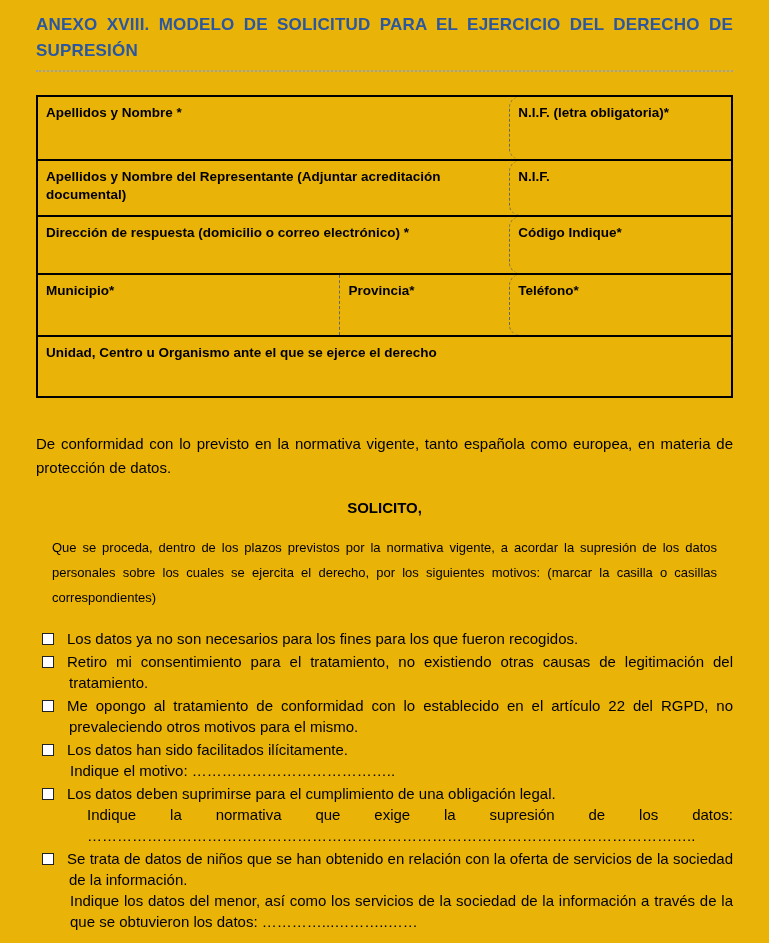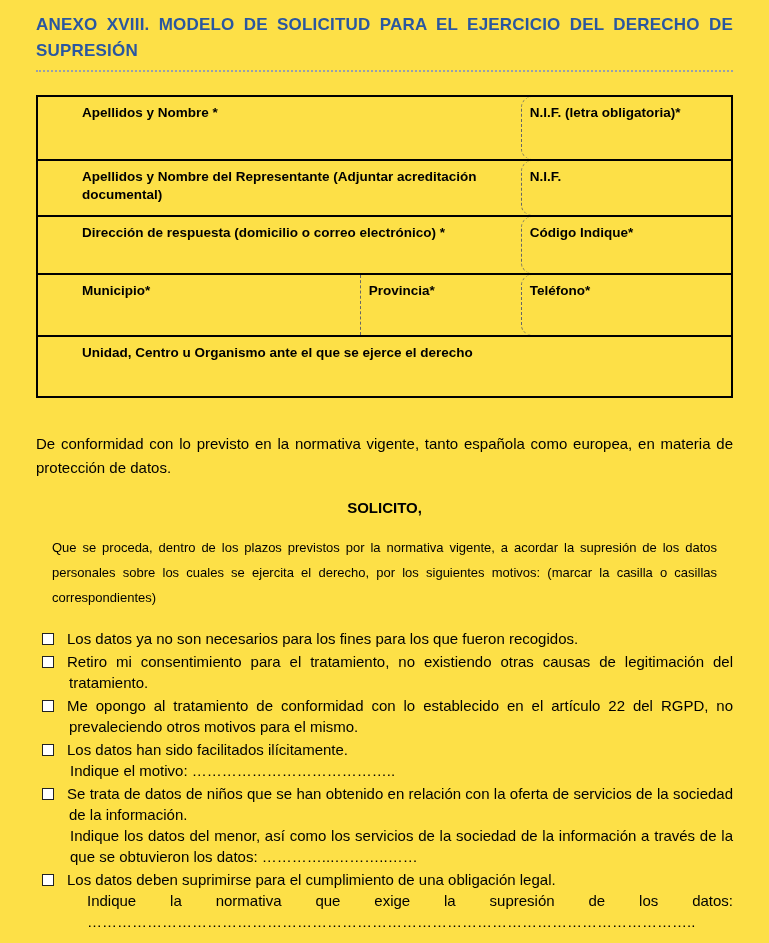--- a/index.html
+++ b/index.html
@@ -4,30 +4,30 @@
 <style>
   html, body { margin: 0; padding: 0; background: #ffffff; }
   .page {
     position: relative;
     width: 769px; height: 943px;
     box-sizing: border-box;
     padding: 12px 36px 0 36px;
     font-family: "Liberation Sans", sans-serif;
     color: #000;
     overflow: hidden;
-    background: #fde047;
+    background: #eab308;
   }
   
   .title { color: var(--accent, #2A57A0); font-weight: bold; font-size: 17px; line-height: 26px; letter-spacing: 0.2px; }
   .title .l1 { text-align: justify; text-align-last: justify; }
   .title-rule { border-bottom: 2px dotted #98A0AC; margin-top: 6px; margin-bottom: 23px; height: 0; }
 
   
   .ftable { border: 2px solid #000; }
-  .frow { display: flex; border-bottom: 2px solid #000; padding-left: 36px; }
+  .frow { display: flex; border-bottom: 2px solid #000; }
   .frow:last-child { border-bottom: none; }
   .fcell { box-sizing: border-box; padding: 7px 8px; font-weight: bold; font-size: 13.5px; line-height: 1.3; }
   .fcell.div { border-left: 1px dashed #666; }
   .w68 { width: 68%; } .w32 { width: 32%; border-radius: 10px; }
   .w435 { width: 43.5%; } .w245 { width: 24.5%; } .w100 { width: 100%; }
   .h1 { min-height: 62px; } .h2 { min-height: 54px; } .h3 { min-height: 56px; }
   .h4 { min-height: 60px; } .h5 { min-height: 59px; }
 
   
   .intro { margin: 34px 0 0 0; font-size: 15px; line-height: 24px; text-align: justify; }
@@ -129,27 +129,27 @@
 
     <div class="reason">
       <div class="rline">
         <span class="chk"></span><span>Los datos han sido facilitados ilícitamente.</span>
       </div>
       <div class="sub">Indique el motivo: …………………………………..</div>
     </div>
 
     <div class="reason">
       <div class="rline">
-        <span class="chk"></span><span>Se trata de datos de niños que se han obtenido en relación con la oferta de servicios de la sociedad de la información.</span>
-      </div>
-      <div class="sub">Indique los datos del menor, así como los servicios de la sociedad de la información a través de la que se obtuvieron los datos: …………...………..……</div>
-    </div>
-
-    <div class="reason">
-      <div class="rline">
         <span class="chk"></span><span>Los datos deben suprimirse para el cumplimiento de una obligación legal.</span>
       </div>
       <div class="sub-spread">Indique la normativa que exige la supresión de los datos:</div>
       <div class="dotsline">…………………………………………………………………………………………………………..</div>
     </div>
 
+    <div class="reason">
+      <div class="rline">
+        <span class="chk"></span><span>Se trata de datos de niños que se han obtenido en relación con la oferta de servicios de la sociedad de la información.</span>
+      </div>
+      <div class="sub">Indique los datos del menor, así como los servicios de la sociedad de la información a través de la que se obtuvieron los datos: …………...………..……</div>
+    </div>
+
   </div>
 </div>
 
 </body></html>

